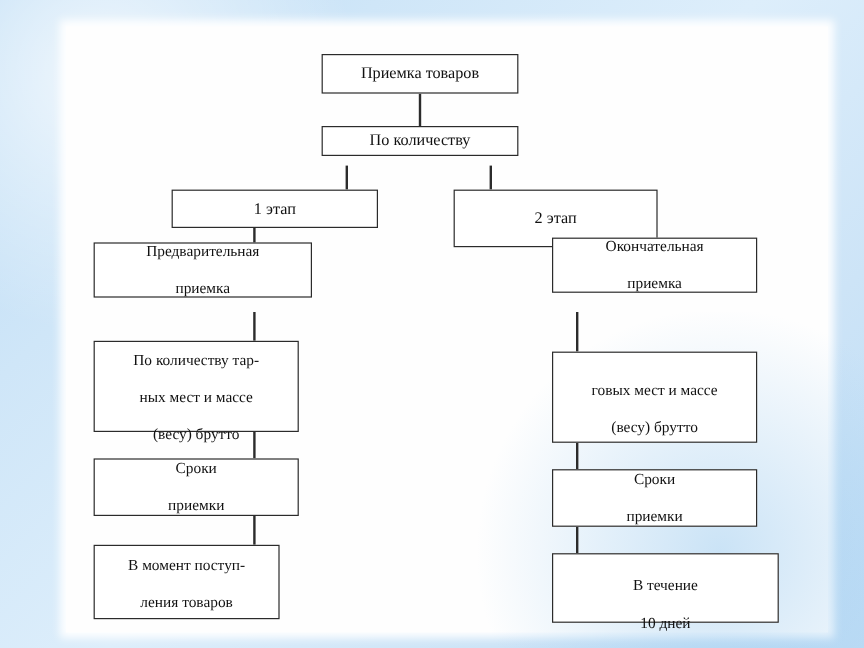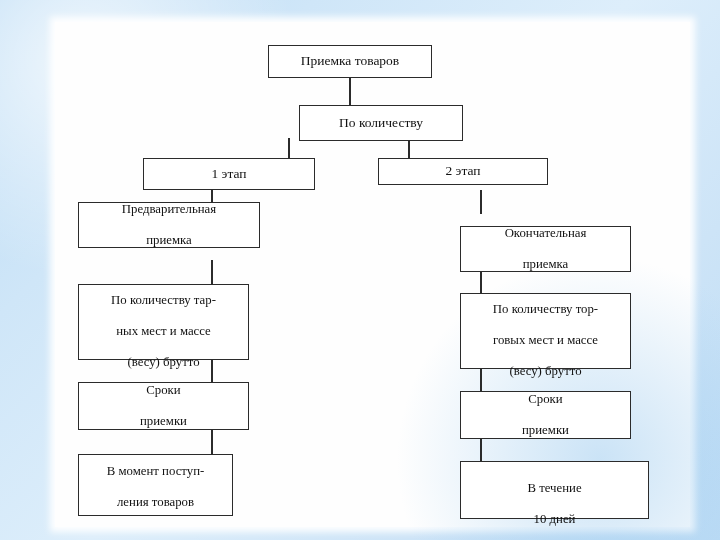--- a/index.html
+++ b/index.html
@@ -57,32 +57,32 @@
 
 <div id="slide">
   <div id="panel">
 
     <div class="box t14" style="left:213px;top:23px;width:164px;height:33px;">
       <span>Приемка товаров</span>
     </div>
 
     <div class="conn" style="left:294px;top:56px;height:27px;"></div>
 
-    <div class="box t14" style="left:213px;top:83px;width:164px;height:36px;margin-left:31px;">
+    <div class="box t14" style="left:213px;top:83px;width:164px;height:25px;">
       <span>По количеству</span>
     </div>
 
     <div class="conn" style="left:233px;top:116px;height:20px;"></div>
     <div class="conn" style="left:353px;top:116px;height:20px;"></div>
 
     <div class="box t14" style="left:88px;top:136px;width:172px;height:32px;">
       <span>1 этап</span>
     </div>
 
-    <div class="box t14" style="left:323px;top:136px;width:170px;height:27px;">
+    <div class="box t14" style="left:323px;top:136px;width:170px;height:48px;">
       <span>2  этап</span>
     </div>
 
     <div class="conn" style="left:156px;top:168px;height:24px;"></div>
 
     <div class="box t13" style="left:23px;top:180px;width:182px;height:46px;">
       <span>
         <span>Предварительная</span><br>
         <span>приемка</span>
       </span>
@@ -111,32 +111,32 @@
 
     <div class="box t13" style="left:23px;top:432px;width:155px;height:62px;align-items:flex-start;padding-top:9px;">
       <span>
         <span>В момент поступ-</span><br>
         <span>ления товаров</span>
       </span>
     </div>
 
     <div class="conn" style="left:425px;top:168px;height:24px;"></div>
 
-    <div class="box t13" style="left:405px;top:204px;width:171px;height:46px;">
+    <div class="box t13" style="left:405px;top:176px;width:171px;height:46px;">
       <span>
         <span>Окончательная</span><br>
         <span>приемка</span>
       </span>
     </div>
 
     <div class="conn" style="left:425px;top:238px;height:33px;"></div>
 
     <div class="box t13" style="left:405px;top:271px;width:171px;height:76px;align-items:flex-start;padding-top:8px;">
       <span>
-        <span>По количеству тор-</span><br>
+        <br>
         <span>говых мест и массе</span><br>
         <span>(весу) брутто</span>
       </span>
     </div>
 
     <div class="conn" style="left:425px;top:347px;height:22px;"></div>
 
     <div class="box t13" style="left:405px;top:369px;width:171px;height:48px;">
       <span>
         <span>Сроки</span><br>

